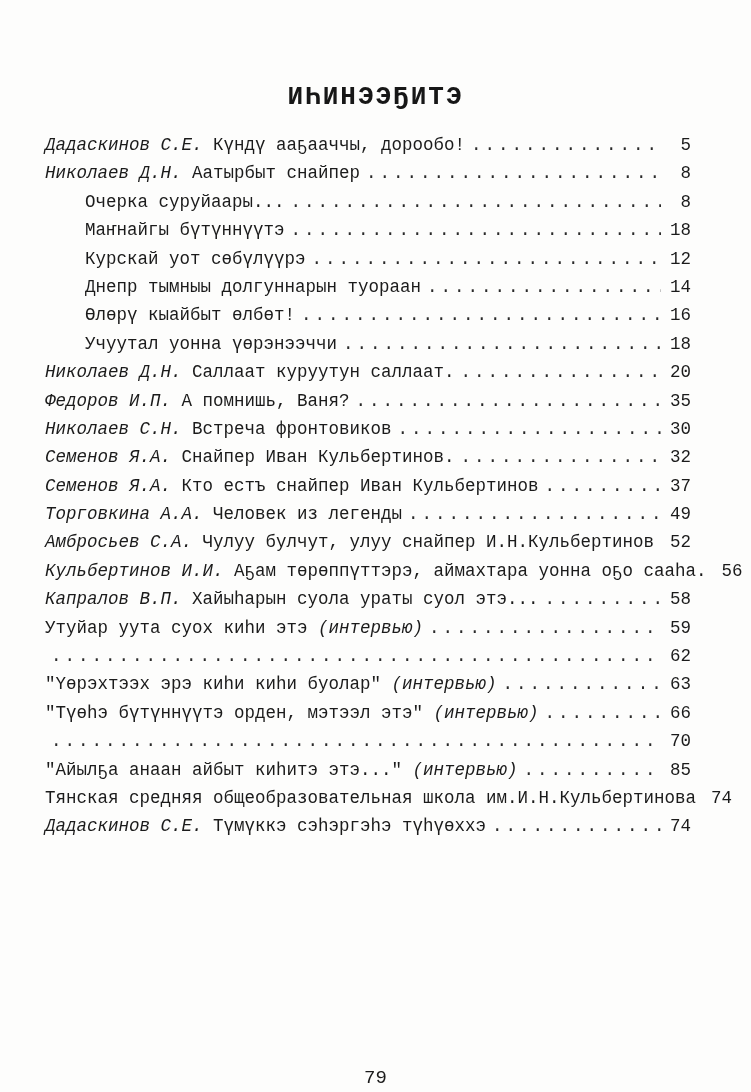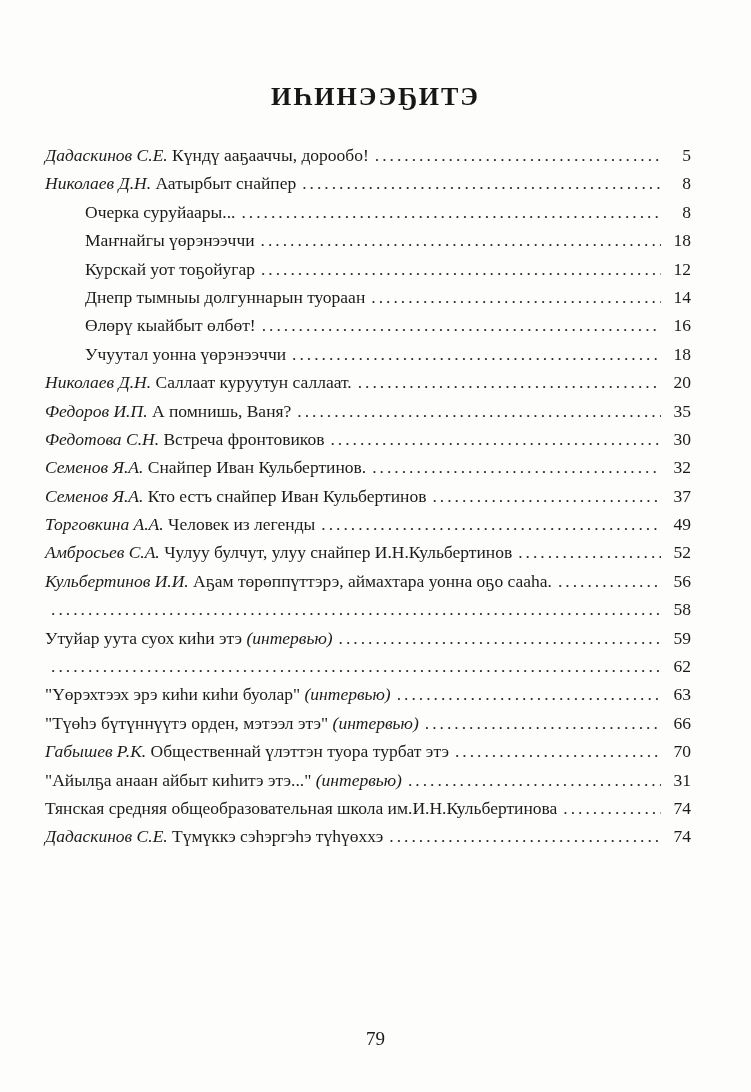--- a/index.html
+++ b/index.html
@@ -6,34 +6,34 @@
     margin: 0;
     padding: 0;
     background: #ffffff;
   }
   .page {
     position: relative;
     width: 751px;
     height: 1092px;
     background: #fdfdfc;
     color: #1b1b1b;
-    font-family: Liberation Serif, serif;
+    font-family: Liberation Mono, monospace;
     overflow: hidden;
   }
   .title {
     margin: 0;
     padding-top: 82px;
     text-align: center;
     font-size: 26px;
     font-weight: bold;
     letter-spacing: 2px;
     color: #171717;
   }
   .toc {
-    margin-top: 33px;
+    margin-top: 23px;
     padding-left: 45px;
     padding-right: 60px;
   }
   .row {
     display: flex;
     align-items: baseline;
     height: 28.4px;
     font-size: 17.5px;
     white-space: nowrap;
   }
@@ -58,21 +58,21 @@
     margin: 0 2px 0 6px;
     color: #2a2a2a;
   }
   .pg {
     flex: 0 0 auto;
     min-width: 28px;
     text-align: right;
   }
   .folio {
     position: absolute;
-    top: 1028px;
+    top: 1067px;
     left: 0;
     width: 100%;
     text-align: center;
     font-size: 19px;
     color: #1b1b1b;
   }
 </style>
 </head>
 <body>
 
@@ -88,26 +88,26 @@
         <span class="text"><span class="author">Николаев Д.Н.</span> <span>Аатырбыт снайпер</span></span>
         <span class="dots">............................................................................................................................................................................................................................</span>
         <span class="pg">8</span>
       </div>
       <div class="row indent">
         <span class="text"><span>Очерка суруйаары...</span></span>
         <span class="dots">............................................................................................................................................................................................................................</span>
         <span class="pg">8</span>
       </div>
       <div class="row indent">
-        <span class="text"><span>Маҥнайгы үөрэнээччи</span></span>
+        <span class="text"><span>Маҥнайгы бүтүннүүтэ</span></span>
         <span class="dots">............................................................................................................................................................................................................................</span>
         <span class="pg">18</span>
       </div>
       <div class="row indent">
-        <span class="text"><span>Курскай уот тоҕойугар</span></span>
+        <span class="text"><span>Курскай уот сөбүлүүрэ</span></span>
         <span class="dots">............................................................................................................................................................................................................................</span>
         <span class="pg">12</span>
       </div>
       <div class="row indent">
         <span class="text"><span>Днепр тымныы долгуннарын туораан</span></span>
         <span class="dots">............................................................................................................................................................................................................................</span>
         <span class="pg">14</span>
       </div>
       <div class="row indent">
         <span class="text"><span>Өлөрү кыайбыт өлбөт!</span></span>
@@ -123,21 +123,21 @@
         <span class="text"><span class="author">Николаев Д.Н.</span> <span>Саллаат куруутун саллаат.</span></span>
         <span class="dots">............................................................................................................................................................................................................................</span>
         <span class="pg">20</span>
       </div>
       <div class="row">
         <span class="text"><span class="author">Федоров И.П.</span> <span>А помнишь, Ваня?</span></span>
         <span class="dots">............................................................................................................................................................................................................................</span>
         <span class="pg">35</span>
       </div>
       <div class="row">
-        <span class="text"><span class="author">Федотова С.Н.</span> <span>Встреча фронтовиков</span></span>
+        <span class="text"><span class="author">Николаев С.Н.</span> <span>Встреча фронтовиков</span></span>
         <span class="dots">............................................................................................................................................................................................................................</span>
         <span class="pg">30</span>
       </div>
       <div class="row">
         <span class="text"><span class="author">Семенов Я.А.</span> <span>Снайпер Иван Кульбертинов.</span></span>
         <span class="dots">............................................................................................................................................................................................................................</span>
         <span class="pg">32</span>
       </div>
       <div class="row">
         <span class="text"><span class="author">Семенов Я.А.</span> <span>Кто естъ снайпер Иван Кульбертинов</span></span>
@@ -153,20 +153,21 @@
         <span class="text"><span class="author">Амбросьев С.А.</span> <span>Чулуу булчут, улуу снайпер И.Н.Кульбертинов</span></span>
         <span class="dots">............................................................................................................................................................................................................................</span>
         <span class="pg">52</span>
       </div>
       <div class="row">
         <span class="text"><span class="author">Кульбертинов И.И.</span> <span>Аҕам төрөппүттэрэ, аймахтара уонна оҕо сааһа.</span></span>
         <span class="dots">............................................................................................................................................................................................................................</span>
         <span class="pg">56</span>
       </div>
       <div class="row">
+        <span class="text"><span class="author">Капралов В.П.</span> <span>Хайыһарын суола ураты суол этэ...</span></span>
         <span class="dots">............................................................................................................................................................................................................................</span>
         <span class="pg">58</span>
       </div>
       <div class="row">
         <span class="text"><span>Утуйар уута суох киһи этэ</span> <span class="note">(интервью)</span></span>
         <span class="dots">............................................................................................................................................................................................................................</span>
         <span class="pg">59</span>
       </div>
       <div class="row">
         <span class="dots">............................................................................................................................................................................................................................</span>
@@ -176,28 +177,27 @@
         <span class="text"><span>"Үөрэхтээх эрэ киһи киһи буолар"</span> <span class="note">(интервью)</span></span>
         <span class="dots">............................................................................................................................................................................................................................</span>
         <span class="pg">63</span>
       </div>
       <div class="row">
         <span class="text"><span>"Түөһэ бүтүннүүтэ орден, мэтээл этэ"</span> <span class="note">(интервью)</span></span>
         <span class="dots">............................................................................................................................................................................................................................</span>
         <span class="pg">66</span>
       </div>
       <div class="row">
-        <span class="text"><span class="author">Габышев Р.К.</span> <span>Общественнай үлэттэн туора турбат этэ</span></span>
         <span class="dots">............................................................................................................................................................................................................................</span>
         <span class="pg">70</span>
       </div>
       <div class="row">
         <span class="text"><span>"Айылҕа анаан айбыт киһитэ этэ..."</span> <span class="note">(интервью)</span></span>
         <span class="dots">............................................................................................................................................................................................................................</span>
-        <span class="pg">31</span>
+        <span class="pg">85</span>
       </div>
       <div class="row">
         <span class="text"><span>Тянская средняя общеобразовательная школа им.И.Н.Кульбертинова</span></span>
         <span class="dots">............................................................................................................................................................................................................................</span>
         <span class="pg">74</span>
       </div>
       <div class="row">
         <span class="text"><span class="author">Дадаскинов С.Е.</span> <span>Түмүккэ сэһэргэһэ түһүөххэ</span></span>
         <span class="dots">............................................................................................................................................................................................................................</span>
         <span class="pg">74</span>

